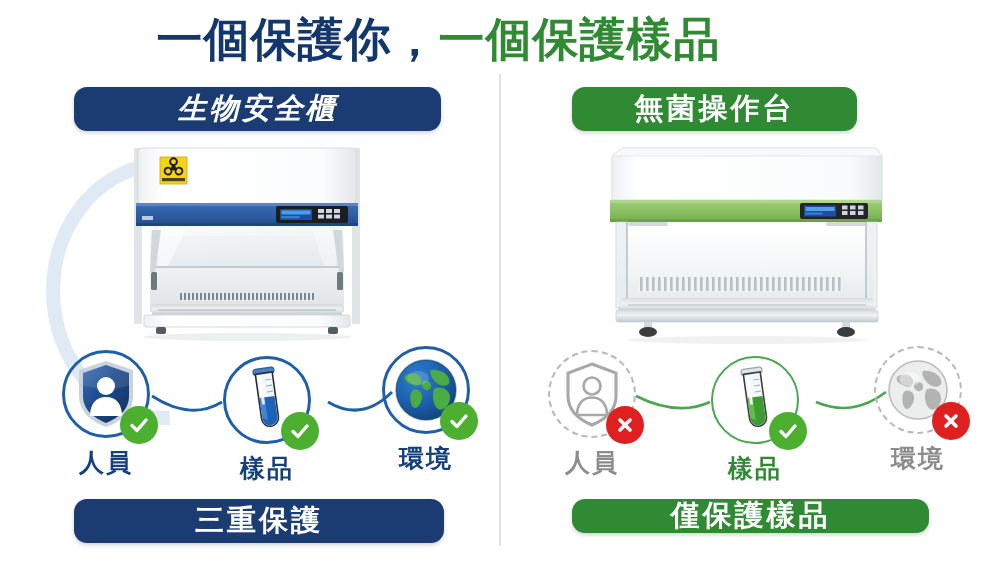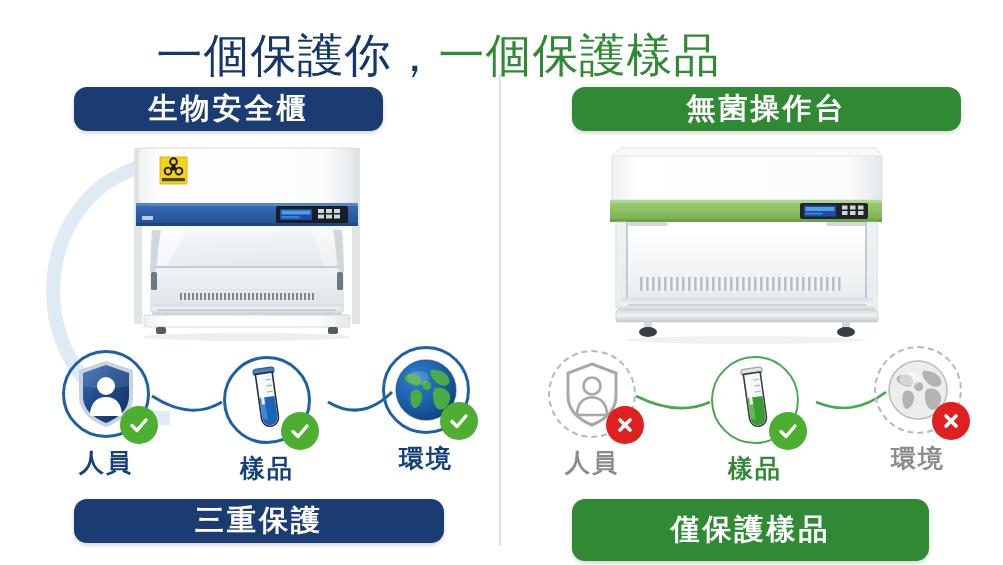--- a/index.html
+++ b/index.html
@@ -14,26 +14,26 @@
     position: relative;
     width: 1003px;
     height: 565px;
     background: #ffffff;
     overflow: hidden;
   }
 
   
   #title {
     position: absolute;
-    top: 24px;
+    top: 8px;
     left: 0;
     width: 877px;
     text-align: center;
     font-size: 46px;
-    font-weight: normal;
+    font-weight: bold;
     letter-spacing: 1px;
     white-space: nowrap;
     line-height: 62px;
   }
   .t-blue  { color: #13366b; }
   .t-green { color: #2f8a33; }
   .t-comma { color: #13366b; }
 
   
   #divider {
@@ -55,24 +55,24 @@
     color: #ffffff;
     font-weight: bold;
     font-size: 29px;
     letter-spacing: 3px;
     white-space: nowrap;
     box-shadow: 0 2px 4px rgba(0,0,0,0.18);
   }
   .pill-blue  { background: #1b3c72; }
   .pill-green { background: #2f8a33; }
 
-  #hdr-left   { left: 74px;  top: 87px;  width: 309px; height: 44px; }
-  #hdr-right  { left: 572px; top: 87px;  width: 389px; height: 44px; }
+  #hdr-left   { left: 74px;  top: 87px;  width: 367px; height: 44px; font-style: italic; }
+  #hdr-right  { left: 572px; top: 87px;  width: 285px; height: 44px; }
   #ftr-left   { left: 74px;  top: 499px; width: 370px; height: 44px; }
-  #ftr-right  { left: 572px; top: 499px; width: 357px; height: 62px; }
+  #ftr-right  { left: 572px; top: 499px; width: 357px; height: 34px; }
 
   
   #bg-arc {
     position: absolute;
     left: 46px;
     top: 157px;
     width: 210px;
     height: 240px;
     border: 14px solid #dbe6f3;
     border-radius: 50%;

